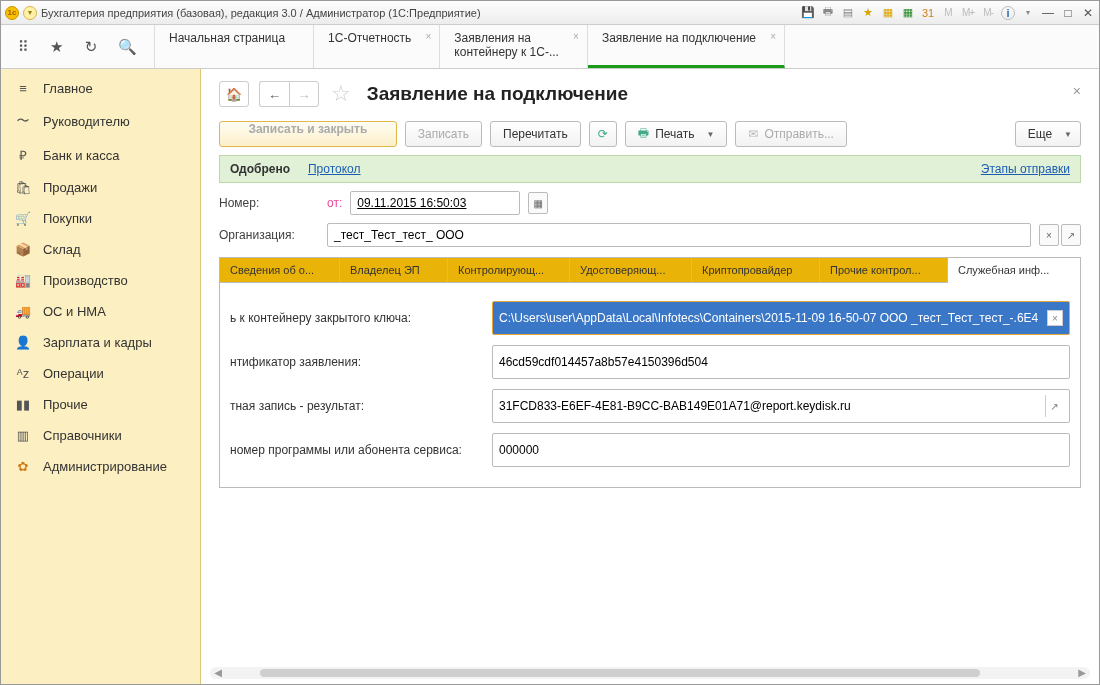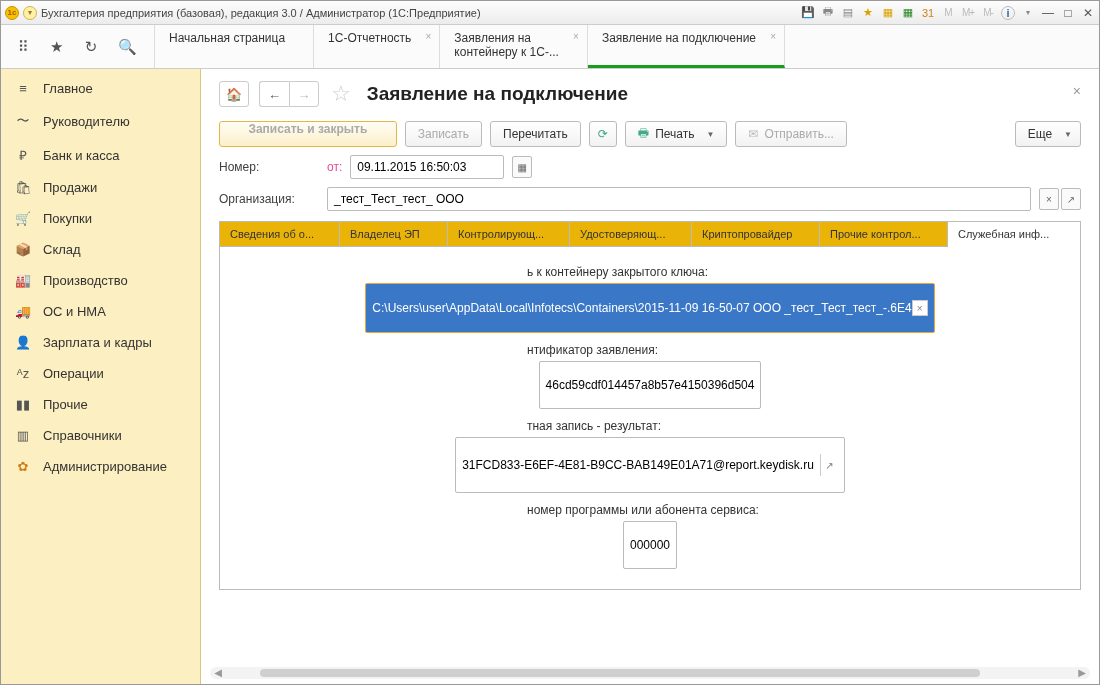--- a/index.html
+++ b/index.html
@@ -61,32 +61,32 @@
   .status { background:#e1f1d7; border:1px solid #bcd9a8; height:28px; display:flex; align-items:center; padding:0 10px; font-size:12px; margin-bottom:8px; }
   .status .st { font-weight:bold; color:#333; margin-right:18px; }
   .status a { color:#1b5db3; text-decoration:underline; }
   .status .right { margin-left:auto; }
 
   .row { display:flex; align-items:center; gap:8px; font-size:12px; margin-bottom:8px; }
   .row .lbl { width:100px; color:#404040; }
   .row .lbl-wide { color:#ec4899; }
   .input { height:24px; border:1px solid #bbb; background:#fff; padding:0 6px; font-size:12px; display:inline-flex; align-items:center; border-radius:2px; }
   .input.num { width:130px; }
-  .input.date { width:154px; }
+  .input.date { width:170px;text-decoration:underline; }
   .input.full { flex:1; }
   .cal-btn, .clear-btn, .open-btn { width:20px;height:22px;border:1px solid #bbb;background:#fafafa;display:inline-flex;align-items:center;justify-content:center;font-size:10px;color:#666;border-radius:2px;}
   .field-append { display:flex; gap:2px; }
 
   .tabs2 { display:flex; border:1px solid #bbb; border-bottom:0; margin-top:2px; }
   .tabs2 .t { flex: 0 0 auto; padding:6px 10px; font-size:11px; color:#333; border-right:1px solid #bbb; border-bottom:1px solid #bbb; background:#eab308; white-space:nowrap; overflow:hidden; text-overflow:ellipsis; }
   .tabs2 .t.active { background:#fff; border-bottom:1px solid #fff; }
   .tabs2 .t:last-child { border-right:0; flex:1; }
 
   .panel { border:1px solid #bbb; border-top:0; padding:18px 10px 10px 10px; }
-  .prow { display:flex; align-items:center; gap:4px; font-size:12px; margin-bottom:10px;flex-direction:column; }
+  .prow { display:flex; align-items:center; gap:16px; font-size:12px; margin-bottom:10px; }
   .prow .plbl { width:246px; color:#333; white-space:nowrap; overflow:hidden; }
   .pin { flex:1; height:24px; border:1px solid #bbb; padding:16px 6px; display:flex; align-items:center; font-size:12px; border-radius:2px; background:#fff; overflow:hidden; white-space:nowrap; }
   .pin.selected { border:1px solid #e8a838; background:#3a77c7; color:#fff; }
   .pin.selected::after { content:"×"; margin-left:auto; background:#fff; color:#888; width:14px;height:14px;display:inline-flex;align-items:center;justify-content:center;border:1px solid #ccc;font-size:10px;}
   .pin .open { width:18px;height:22px;border-left:1px solid #ccc;margin-left:6px;display:inline-flex;align-items:center;justify-content:center;color:#777;font-size:10px;}
 
   .hscroll { position:absolute; left:210px; right:10px; bottom:6px; height:12px; background:#f3f3f3; border-radius:6px;}
   .hscroll .thumb { position:absolute; left:50px; width:720px; top:2px; height:8px; background:#cfcfcf; border-radius:4px;}
   .hscroll .arr { position:absolute; top:0; width:12px;text-align:center;color:#999;font-size:10px;line-height:12px;}
   .hscroll .arr.l{left:2px;} .hscroll .arr.r{right:2px;}
@@ -227,20 +227,25 @@
           <span style="color:#bbb">✉</span>
           <span>Отправить...</span>
         </span>
       <span class="spacer"></span>
       <span class="btn more">
           <span>Еще</span>
           <span class="tri">▼</span>
         </span>
     </div>
 
+    <div class="status">
+      <span class="st">Одобрено</span>
+      <a>Протокол</a>
+      <a class="right">Этапы отправки</a>
+    </div>
 
     <div class="row">
       <span class="lbl">Номер:</span>
       <span class="lbl-wide">от:</span>
       <span class="input date">09.11.2015 16:50:03</span>
       <span class="cal-btn">▦</span>
     </div>
 
     <div class="row">
       <span class="lbl">Организация:</span>

